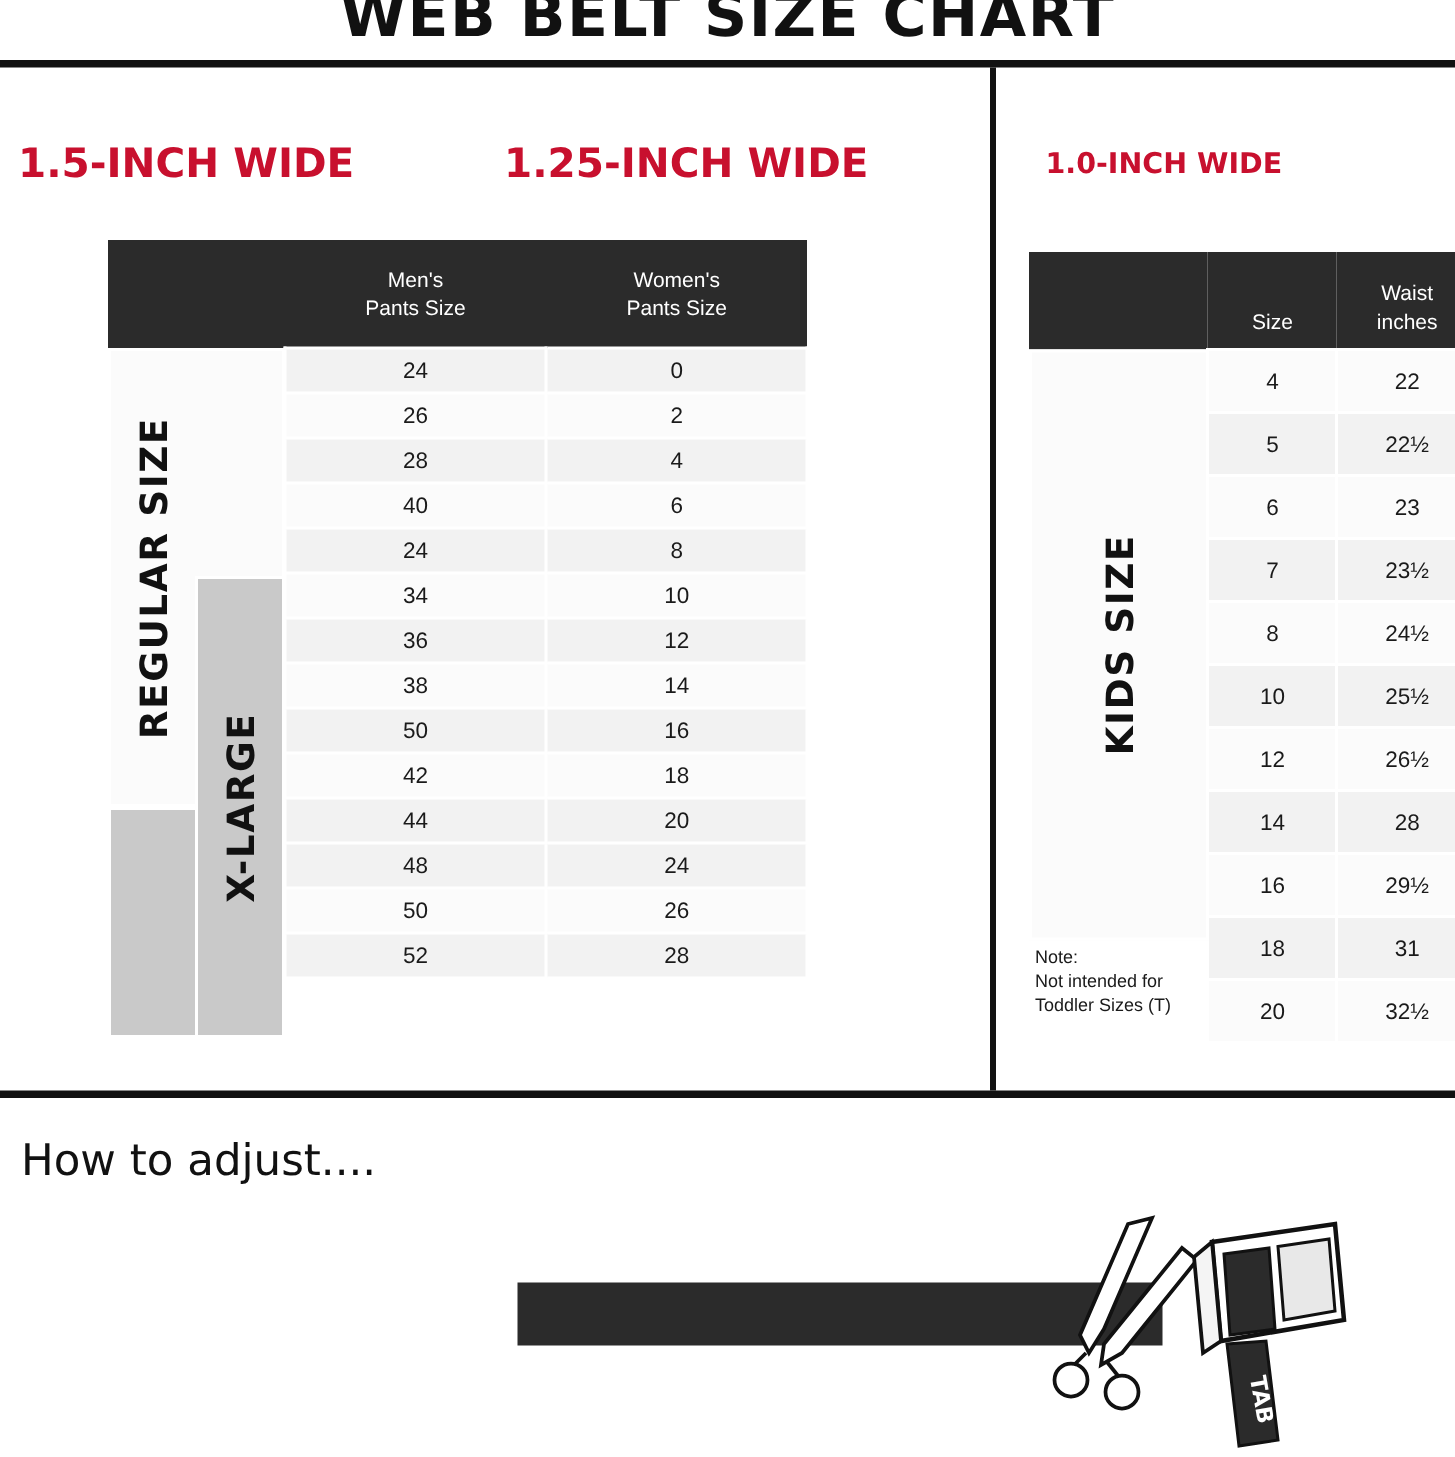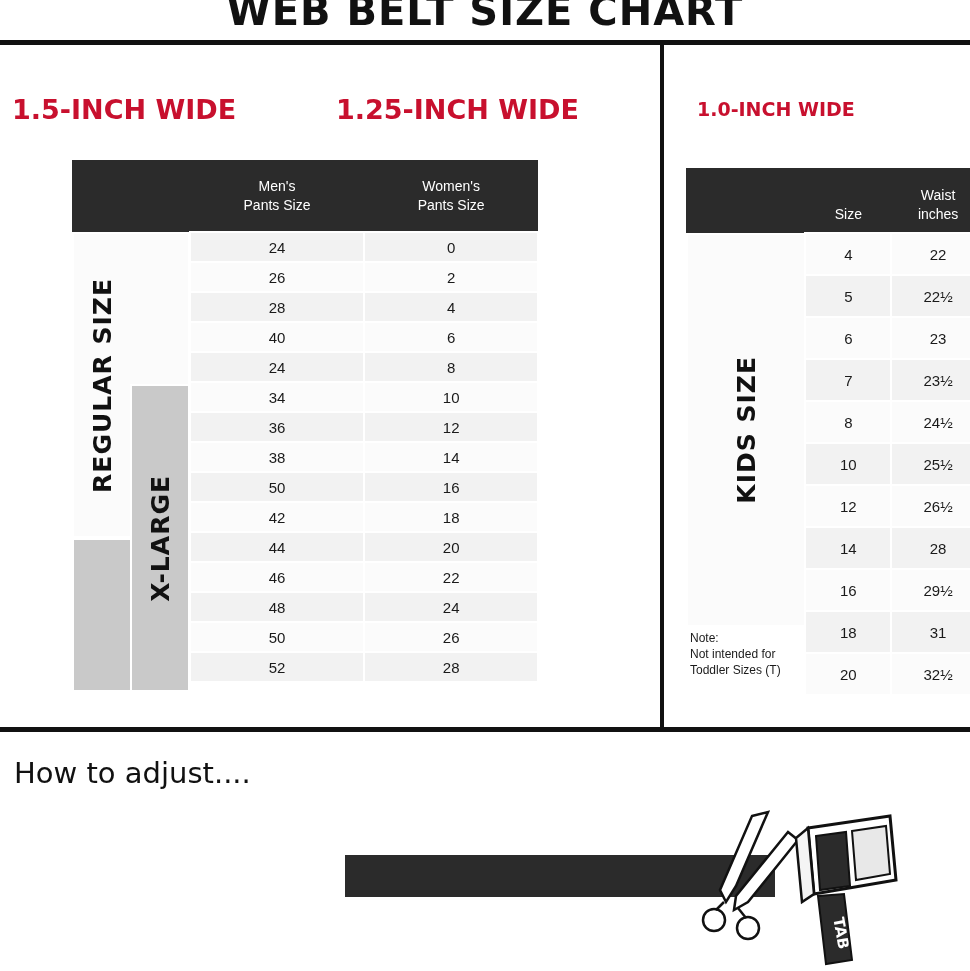--- a/index.html
+++ b/index.html
@@ -322,25 +322,20 @@
           <td class="col-men cell-white">42</td>
           <td class="col-wom cell-white">18</td>
         </tr>
         <tr>
           <td class="col-lbl" style="background: transparent; border: none;"></td>
           <td class="col-men cell-light">44</td>
           <td class="col-wom cell-light">20</td>
         </tr>
         <tr>
           <td class="col-lbl" style="background: transparent; border: none;"></td>
-          <td class="col-men cell-white">46</td>
-          <td class="col-wom cell-white">22</td>
-        </tr>
-        <tr>
-          <td class="col-lbl" style="background: transparent; border: none;"></td>
           <td class="col-men cell-light">48</td>
           <td class="col-wom cell-light">24</td>
         </tr>
         <tr>
           <td class="col-lbl" style="background: transparent; border: none;"></td>
           <td class="col-men cell-white">50</td>
           <td class="col-wom cell-white">26</td>
         </tr>
         <tr>
           <td class="col-lbl" style="background: transparent; border: none;"></td>

